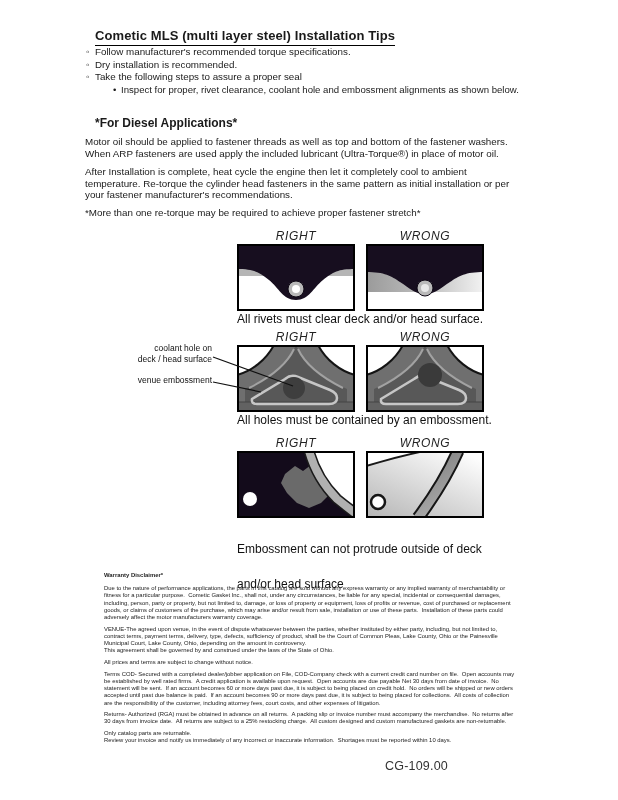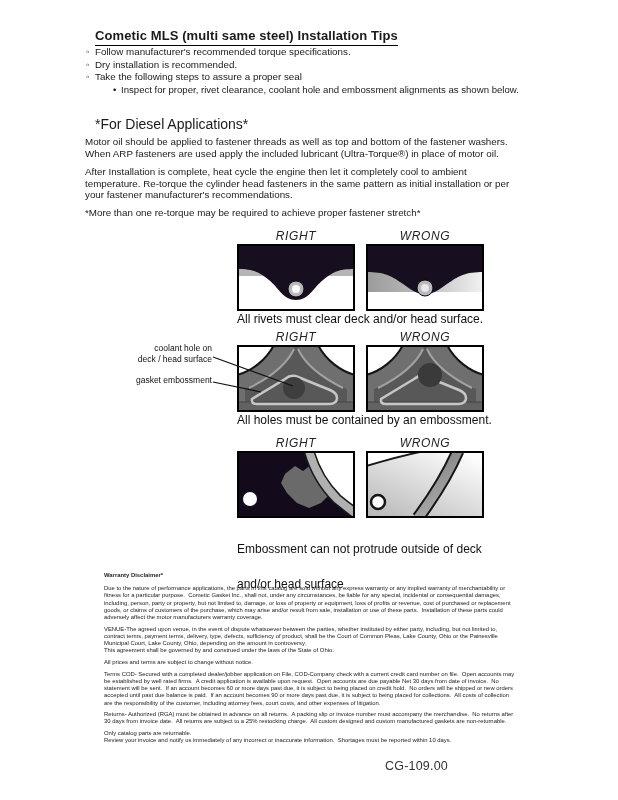--- a/index.html
+++ b/index.html
@@ -11,21 +11,21 @@
          border-bottom:1.5px solid #000;padding-bottom:2px;letter-spacing:.1px;}
 
   
   .bullets{position:absolute;left:86px;top:46px;font-size:9.8px;line-height:12.5px;width:470px;}
   .b-line{white-space:pre-wrap;}
   .b-line .dot{display:inline-block;width:9px;}
   .b-line.sub{padding-left:27px;font-size:9.6px;}
   .b-line.sub .dot{width:8px;}
 
   
-  .diesel-h{position:absolute;left:95px;top:116px;font-size:14px;font-weight:normal;}
+  .diesel-h{position:absolute;left:95px;top:116px;font-size:12px;font-weight:bold;}
   .para{position:absolute;left:85px;font-size:9.8px;line-height:11.7px;white-space:pre-wrap;}
   #para1{top:136px;width:428px;}
   #para2{top:166px;width:438px;}
   #note {top:207px;width:440px;}
 
   
   .diag-row{position:absolute;left:237px;width:250px;}
   #row1{top:229px;} #row2{top:330px;} #row3{top:436px;}
   .labels{display:flex;gap:11px;font-style:italic;}
   .labels div{width:118px;text-align:center;font-size:12px;letter-spacing:.6px;color:#222;}
@@ -47,21 +47,21 @@
   .wpara.tight{margin-bottom:0;}
 
   
   .footer{position:absolute;left:385px;top:759px;font-size:12.5px;color:#333;letter-spacing:.2px;}
 </style>
 </head>
 <body>
 
 <div id="page">
 
-  <div class="title">Cometic MLS (multi same steel) Installation Tips</div>
+  <div class="title">Cometic MLS (multi layer steel) Installation Tips</div>
 
   <div class="bullets">
     <div class="b-line"><span class="dot">◦</span><span>Follow manufacturer's recommended torque specifications.</span></div>
     <div class="b-line"><span class="dot">◦</span><span>Dry installation is recommended.</span></div>
     <div class="b-line"><span class="dot">◦</span><span>Take the following steps to assure a proper seal</span></div>
     <div class="b-line sub"><span class="dot">•</span><span>Inspect for proper, rivet clearance, coolant hole and embossment alignments as shown below.</span></div>
   </div>
 
   <div class="diesel-h">*For Diesel Applications*</div>
   <div class="para" id="para1">Motor oil should be applied to fastener threads as well as top and bottom of the fastener washers. When ARP fasteners are used apply the included lubricant (Ultra-Torque®) in place of motor oil.</div>
@@ -134,21 +134,21 @@
         <rect x="1" y="1" width="116" height="65" fill="none" stroke="#000" stroke-width="2"></rect>
       </svg>
     </div>
     <div class="caption">All holes must be contained by an embossment.</div>
   </div>
 
   <div class="anno" id="anno1">
     <div>coolant hole on</div>
     <div>deck / head surface</div>
   </div>
-  <div class="anno" id="anno2">gasket embossment</div>
+  <div class="anno" id="anno2">venue embossment</div>
   <svg id="leader-lines" width="92" height="46" viewBox="0 0 92 46">
     <line x1="3" y1="7" x2="83" y2="36" stroke="#111" stroke-width="1.2"></line>
     <line x1="3" y1="32" x2="51" y2="42" stroke="#111" stroke-width="1.2"></line>
   </svg>
 
   <div class="diag-row" id="row3">
     <div class="labels">
       <div>RIGHT</div>
       <div>WRONG</div>
     </div>

